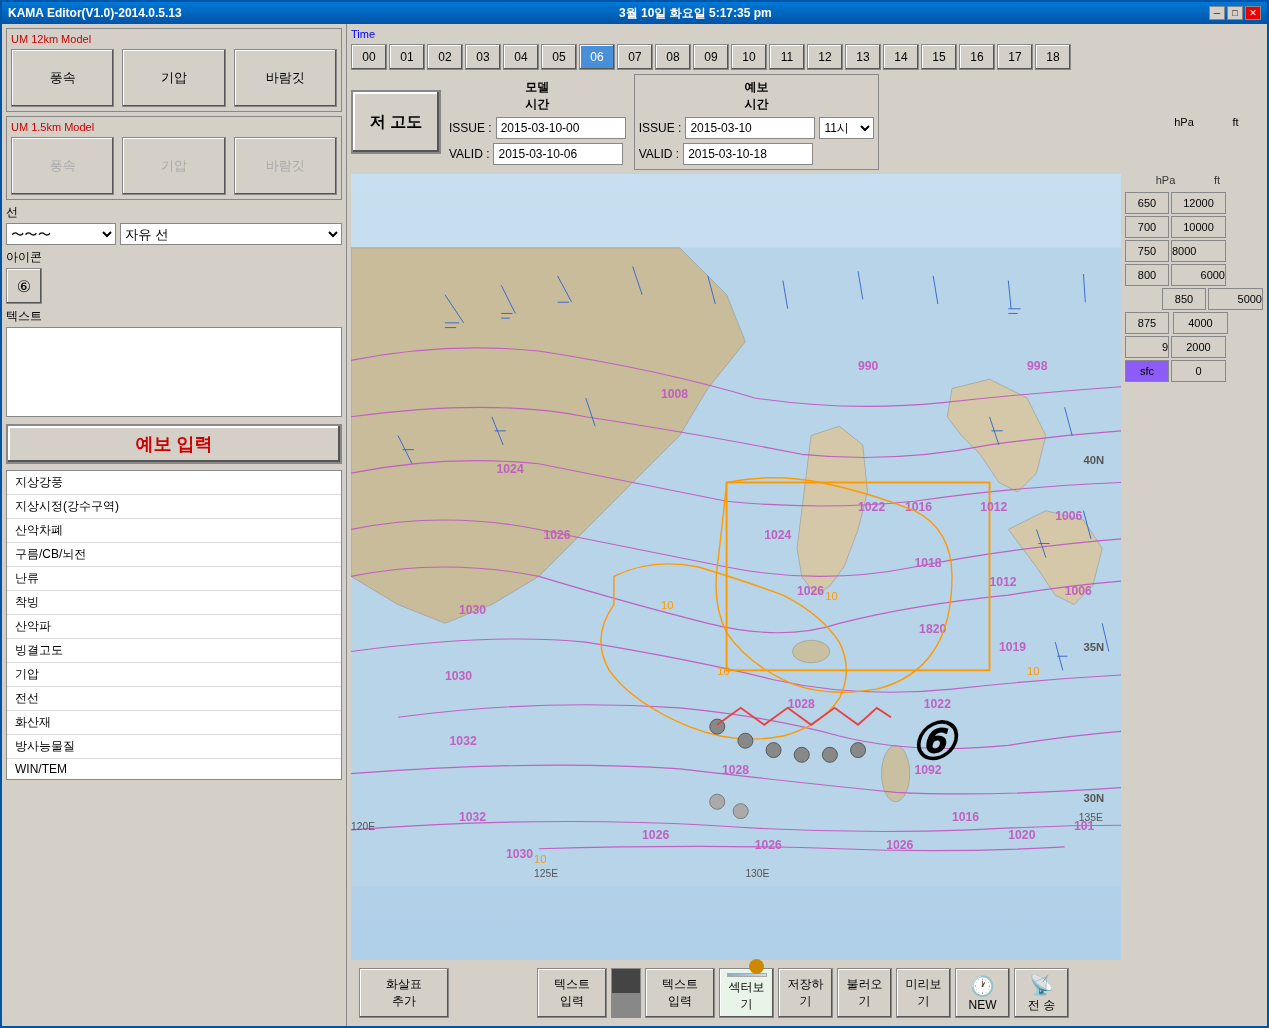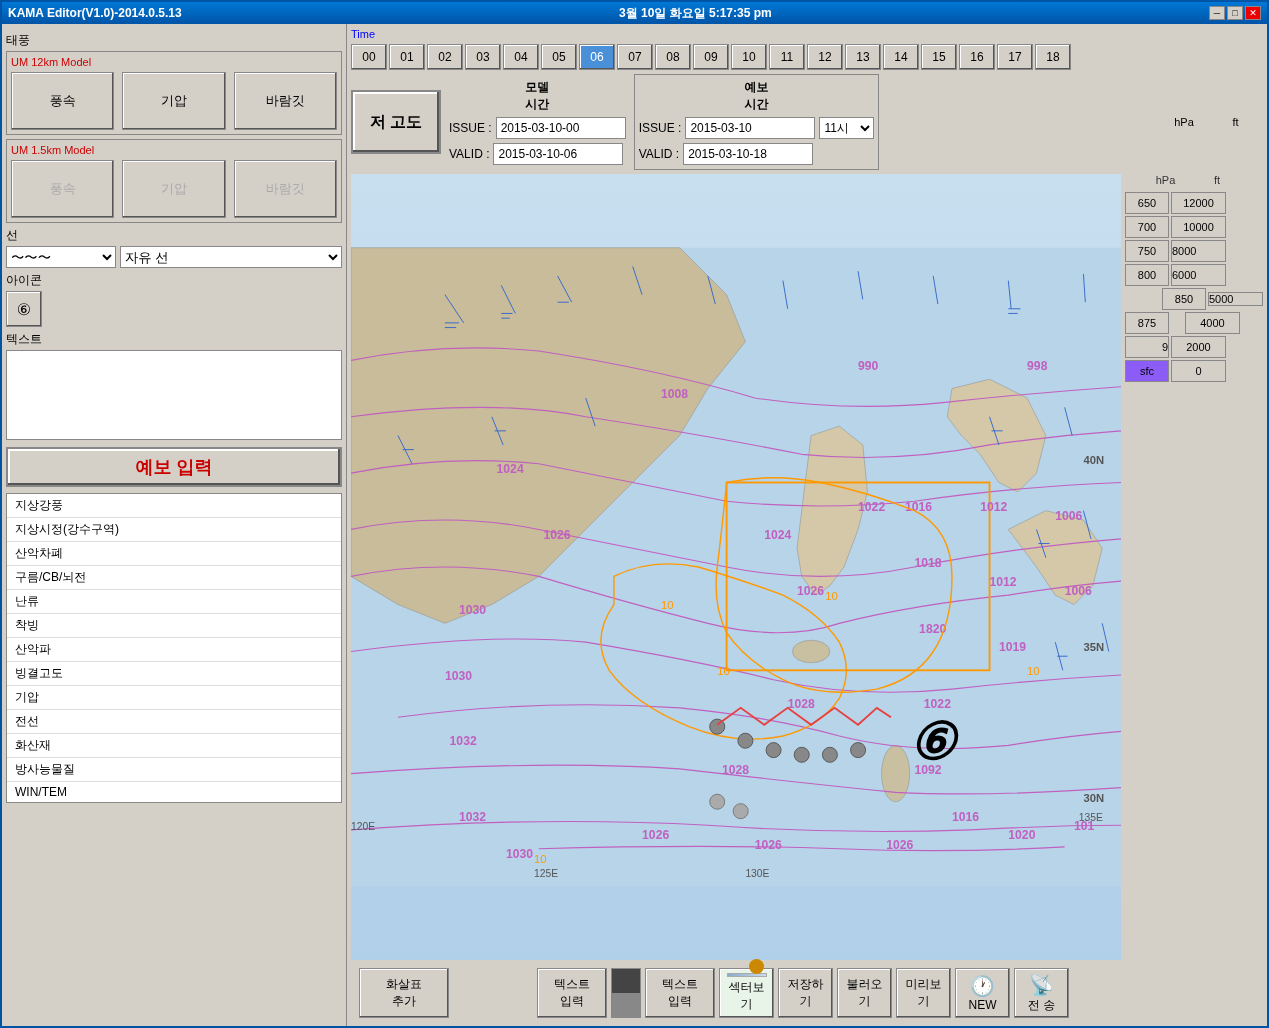--- a/index.html
+++ b/index.html
@@ -56,21 +56,21 @@
 
     
     .time-section { display: flex; flex-direction: column; gap: 4px; }
     .time-label { color: #00f; font-size: 11px; }
     .time-buttons { display: flex; gap: 2px; flex-wrap: nowrap; }
     .time-btn { width: 36px; height: 26px; background: #d4d0c8; border: 1px solid #888; font-size: 12px; cursor: pointer; box-shadow: inset -1px -1px #555, inset 1px 1px #fff; display: flex; align-items: center; justify-content: center; }
     .time-btn.active { background: #4a90d9; color: white; }
 
     
     .control-row { display: flex; align-items: center; gap: 8px; }
-    .map-type-btn { width: 90px; height: 64px; background: #d4d0c8; border: 2px solid #888; font-size: 16px; font-weight: bold; cursor: pointer; box-shadow: inset -2px -2px #555, inset 2px 2px #fff; font-family: Liberation Serif, serif; }
+    .map-type-btn { width: 90px; height: 64px; background: #d4d0c8; border: 2px solid #888; font-size: 16px; font-weight: bold; cursor: pointer; box-shadow: inset -2px -2px #555, inset 2px 2px #fff; }
     .model-time-row { display: flex; align-items: center; gap: 4px; }
     .model-time-value { width: 130px; height: 22px; border: 1px solid #888; background: white; font-size: 12px; padding: 2px 4px; display: flex; align-items: center; }
     .forecast-box { border: 1px solid #888; padding: 4px; background: #d4d0c8; display: flex; flex-direction: column; gap: 4px; }
     .forecast-row { display: flex; align-items: center; gap: 4px; font-size: 12px; }
     .forecast-value { width: 130px; height: 22px; border: 1px solid #888; background: white; font-size: 12px; padding: 2px 4px; display: flex; align-items: center; }
     .forecast-select { width: 55px; height: 22px; border: 1px solid #888; background: white; font-size: 12px; }
 
     
     .map-container { flex: 1; position: relative; overflow: hidden; }
 
@@ -97,21 +97,20 @@
     <div class="titlebar-buttons">
       <div class="titlebar-btn">─</div>
       <div class="titlebar-btn">□</div>
       <div class="titlebar-btn close">✕</div>
     </div>
   </div>
 
   <div class="main-content">
 
     <div class="left-panel">
-      <div class="section-label">태풍</div>
       
       
       <div class="model-section">
         <div class="model-label">UM 12km Model</div>
         <div class="model-buttons">
           <button class="model-btn">풍속</button>
           <button class="model-btn">기압</button>
           <button class="model-btn">바람깃</button>
         </div>
       </div>
@@ -394,27 +393,27 @@
           <div style="display:flex; gap:2px; align-items:center;">
             <input type="text" style="width: 44px; height: 22px; border: 1px solid rgb(136, 136, 136); background: rgb(212, 208, 200); font-size: 11px; text-align: center;" value="700">
             <input type="text" style="width: 55px; height: 22px; border: 1px solid rgb(136, 136, 136); background: rgb(212, 208, 200); font-size: 11px; text-align: center;" value="10000">
           </div>
           <div style="display:flex; gap:2px; align-items:center;">
             <input type="text" style="width: 44px; height: 22px; border: 1px solid rgb(136, 136, 136); background: rgb(212, 208, 200); font-size: 11px; text-align: center;" value="750">
             <input type="text" style="width: 55px; height: 22px; border: 1px solid rgb(136, 136, 136); background: rgb(212, 208, 200); font-size: 11px; text-align: left;" value="8000">
           </div>
           <div style="display:flex; gap:2px; align-items:center;">
             <input type="text" style="width: 44px; height: 22px; border: 1px solid rgb(136, 136, 136); background: rgb(212, 208, 200); font-size: 11px; text-align: center;" value="800">
-            <input type="text" style="width: 55px; height: 22px; border: 1px solid rgb(136, 136, 136); background: rgb(212, 208, 200); font-size: 11px; text-align: left;" value="6000">
+            <input type="text" style="width: 55px; height: 22px; border: 1px solid rgb(136, 136, 136); background: rgb(212, 208, 200); font-size: 11px; text-align: right;" value="6000">
           </div>
           <div style="display:flex; gap:2px; align-items:center;">
             <input type="text" style="width: 44px; height: 22px; border: 1px solid rgb(136, 136, 136); background: rgb(212, 208, 200); font-size: 11px; text-align: center; margin-left: 37px;" value="850">
-            <input type="text" style="width: 55px; height: 14px; border: 1px solid rgb(136, 136, 136); background: rgb(212, 208, 200); font-size: 11px; text-align: left;" value="5000">
-          </div>
-          <div style="display:flex; gap:16px; align-items:flex-end;">
+            <input type="text" style="width: 55px; height: 22px; border: 1px solid rgb(136, 136, 136); background: rgb(212, 208, 200); font-size: 11px; text-align: right;" value="5000">
+          </div>
+          <div style="display:flex; gap:4px; align-items:flex-end;">
             <input type="text" style="width: 44px; height: 22px; border: 1px solid rgb(136, 136, 136); background: rgb(212, 208, 200); font-size: 11px; text-align: center;" value="875">
             <input type="text" style="width: 55px; height: 22px; border: 1px solid rgb(136, 136, 136); background: rgb(212, 208, 200); font-size: 11px; text-align: center;" value="4000">
           </div>
           <div style="display:flex; gap:2px; align-items:center;">
             <input type="text" style="width: 44px; height: 22px; border: 1px solid rgb(136, 136, 136); background: rgb(212, 208, 200); font-size: 11px; text-align: center; padding-left: 36px;" value="950">
             <input type="text" style="width: 55px; height: 22px; border: 1px solid rgb(136, 136, 136); background: rgb(212, 208, 200); font-size: 11px; text-align: center;" value="2000">
           </div>
           <div style="display:flex; gap:2px; align-items:center;">
             <input type="text" style="width: 44px; height: 22px; border: 1px solid rgb(136, 136, 136); background: #8b5cf6; font-size: 11px; text-align: center;" value="sfc">
             <input type="text" style="width: 55px; height: 22px; border: 1px solid rgb(136, 136, 136); background: rgb(212, 208, 200); font-size: 11px; text-align: center;" value="0">

